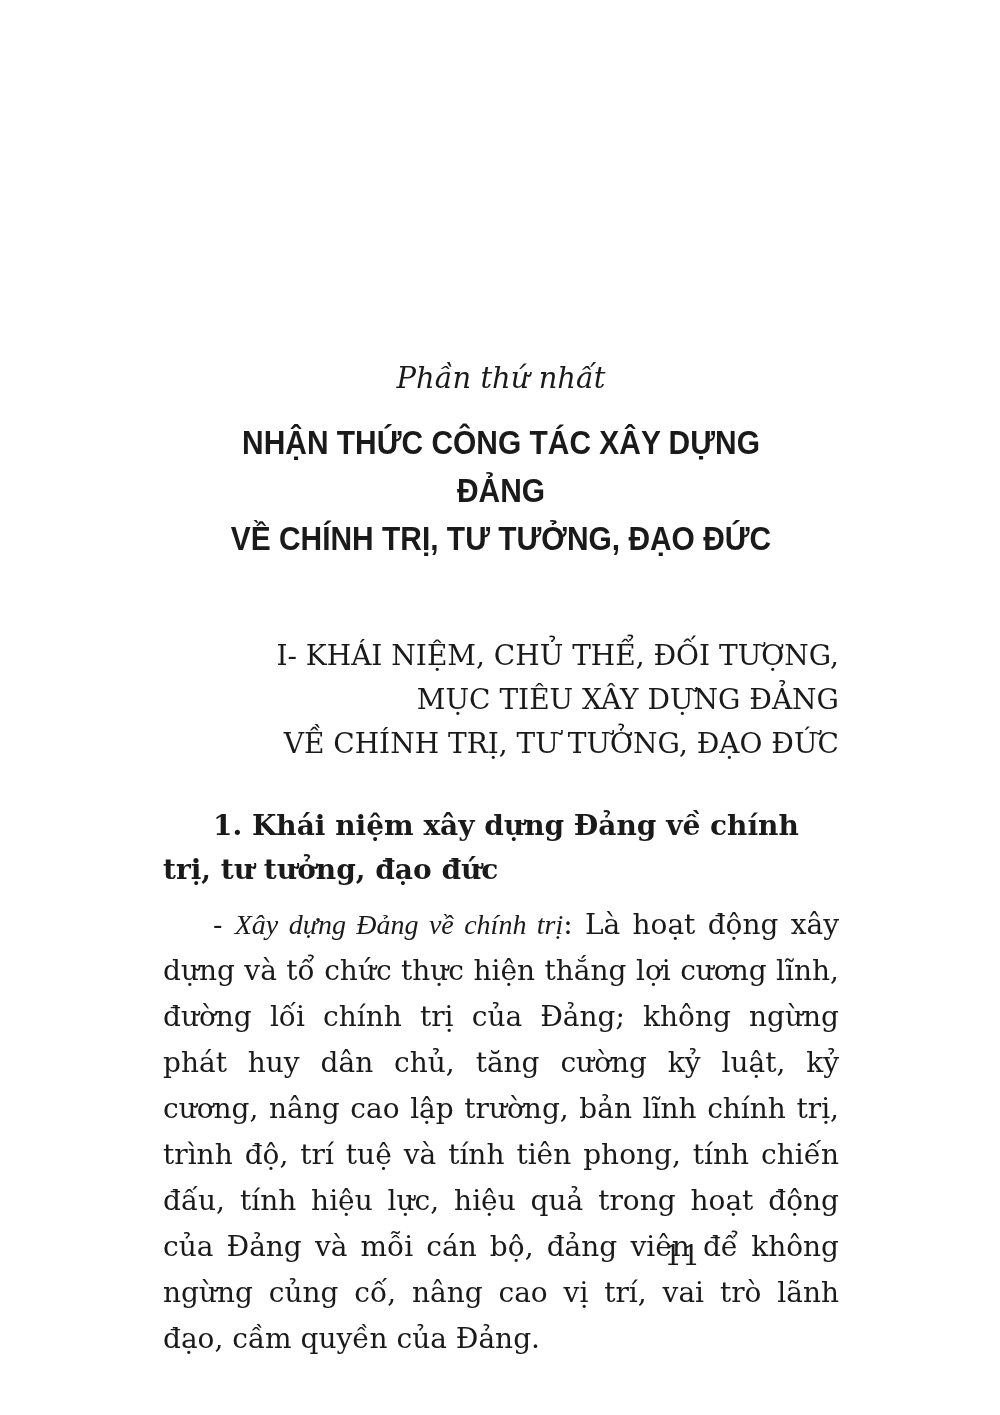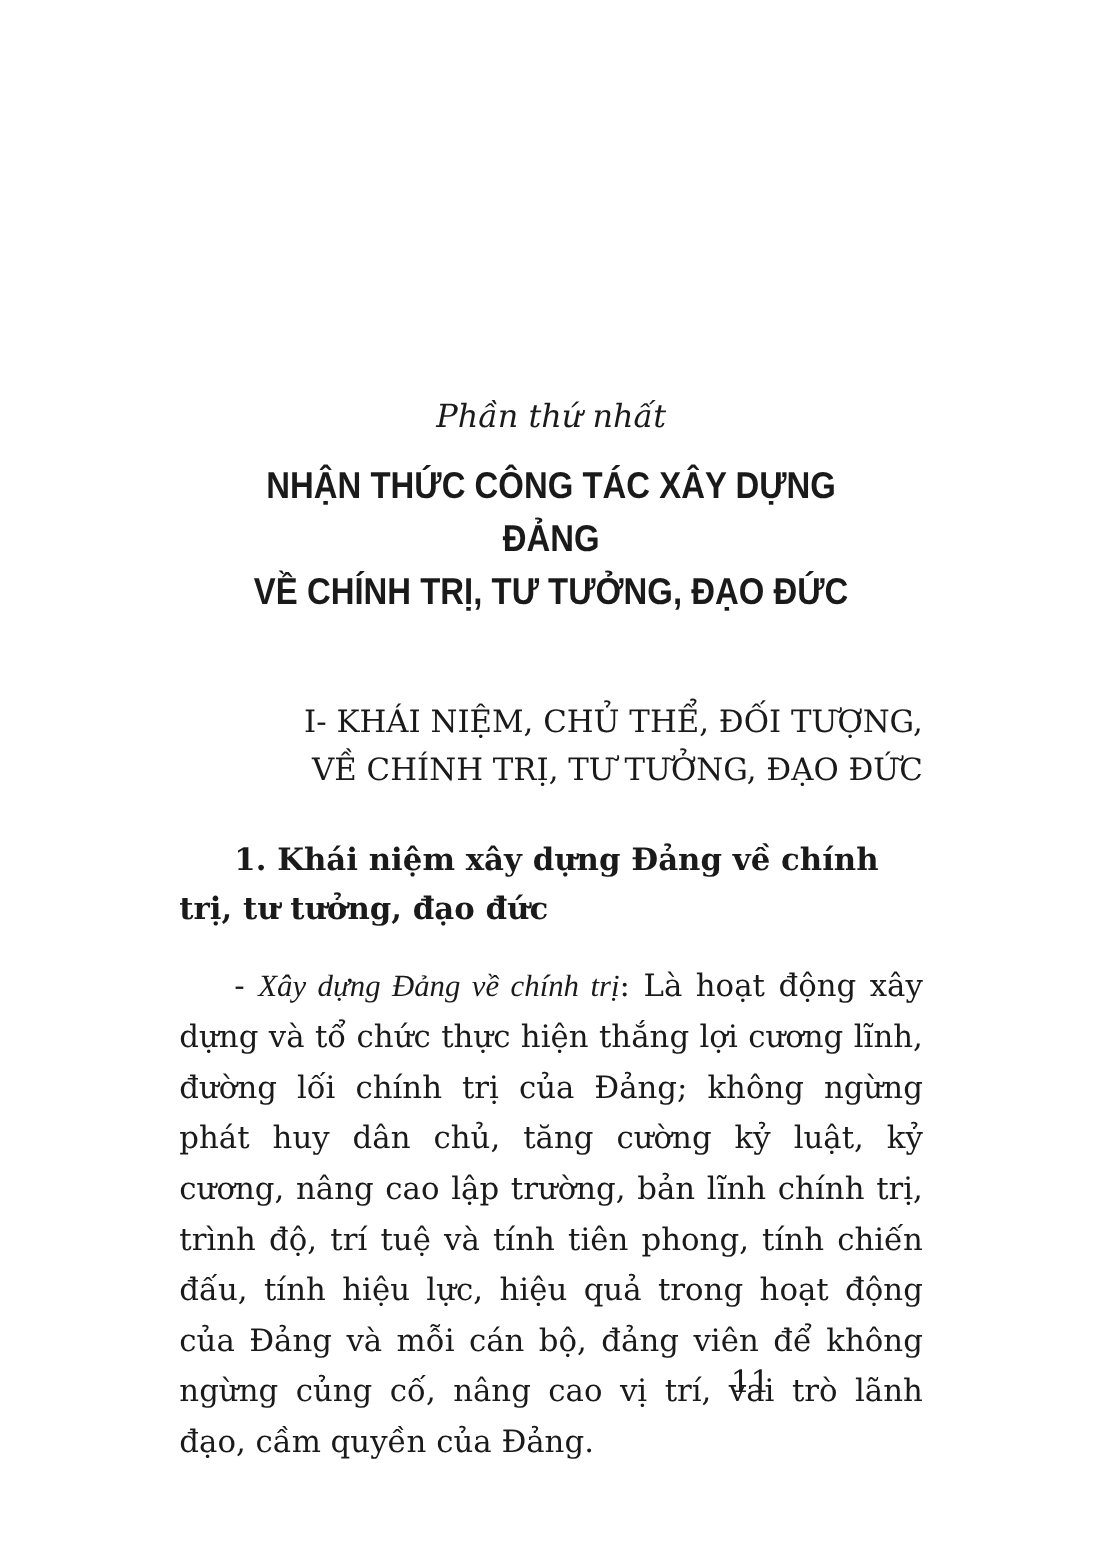--- a/index.html
+++ b/index.html
@@ -52,21 +52,21 @@
   .main-title .line { display: block; }
   .section-heading {
     margin: 0 0 38px 0;
     font-weight: normal;
     font-size: 28px;
     line-height: 44px;
     text-align: right;
   }
   .section-heading .line { display: block; }
   .subsection-heading {
-    margin: 0 0 25px 0;
+    margin: 0 0 10px 0;
     font-weight: bold;
     font-size: 28px;
     line-height: 44px;
     text-align: left;
     text-indent: 50px;
   }
   .body-paragraph {
     margin: 0;
     font-size: 28px;
     line-height: 46px;
@@ -116,20 +116,21 @@
 
     <div class="part-label">Phần thứ nhất</div>
 
     <h1 class="main-title">
       <span class="line">NHẬN THỨC CÔNG TÁC XÂY DỰNG ĐẢNG</span>
       <span class="line">VỀ CHÍNH TRỊ, TƯ TƯỞNG, ĐẠO ĐỨC</span>
     </h1>
 
     <h2 class="section-heading">
       <span class="line">I- KHÁI NIỆM, CHỦ THỂ, ĐỐI TƯỢNG,</span>
+      <span class="line">MỤC TIÊU XÂY DỰNG ĐẢNG</span>
       <span class="line">VỀ CHÍNH TRỊ, TƯ TƯỞNG, ĐẠO ĐỨC</span>
     </h2>
 
     <h3 class="subsection-heading">1. Khái niệm xây dựng Đảng về chính trị, tư tưởng, đạo đức</h3>
 
     <p class="body-paragraph"><span class="dash">- </span><span class="lead-italic">Xây dựng Đảng về chính trị</span><span class="body-rest">: Là hoạt động xây dựng và tổ chức thực hiện thắng lợi cương lĩnh, đường lối chính trị của Đảng; không ngừng phát huy dân chủ, tăng cường kỷ luật, kỷ cương, nâng cao lập trường, bản lĩnh chính trị, trình độ, trí tuệ và tính tiên phong, tính chiến đấu, tính hiệu lực, hiệu quả trong hoạt động của Đảng và mỗi cán bộ, đảng viên để không ngừng củng cố, nâng cao vị trí, vai trò lãnh đạo, cầm quyền của Đảng.</span></p>
 
   </div>
 
   <div class="page-number">11</div>

